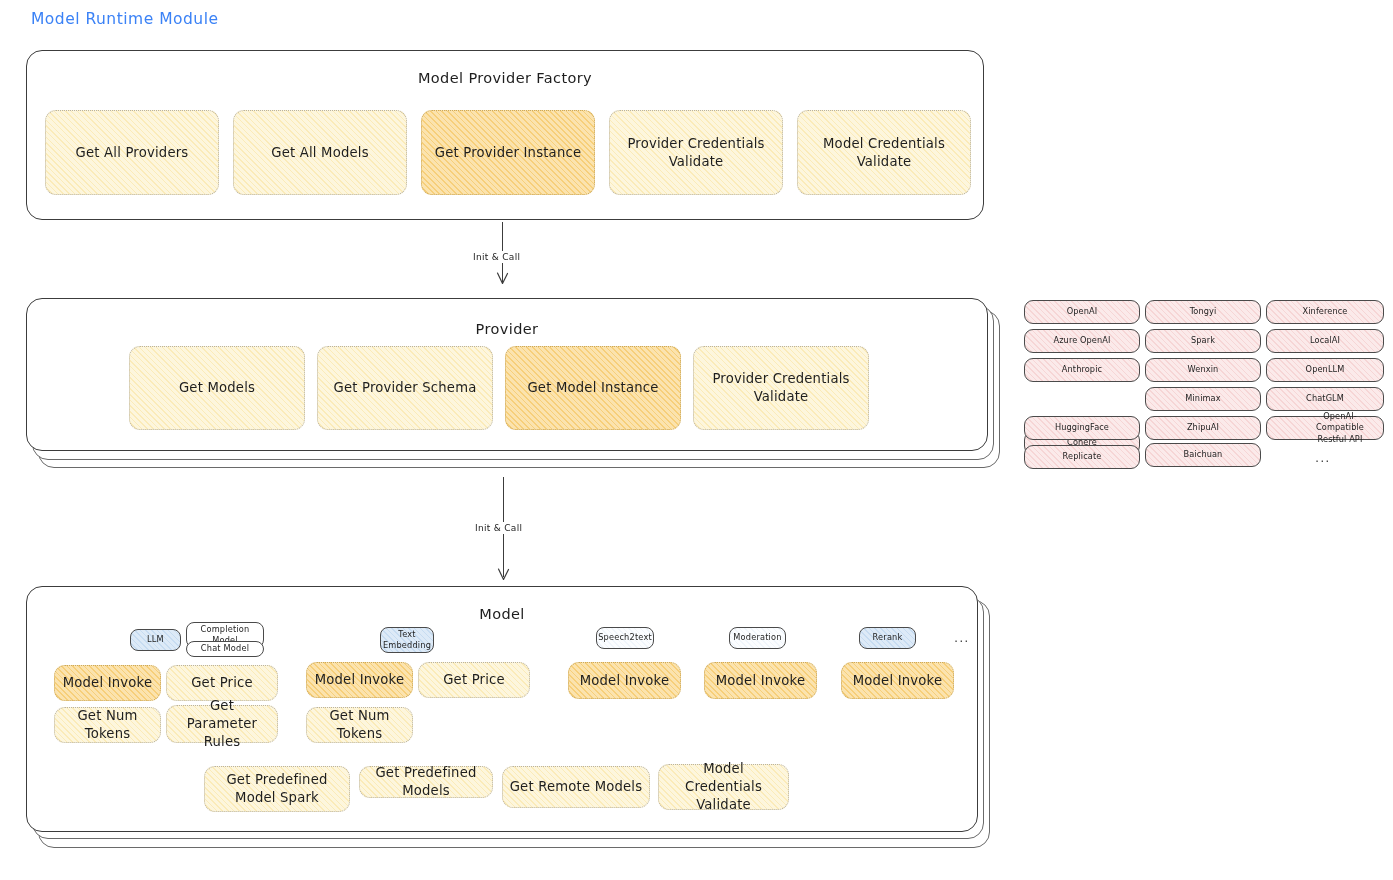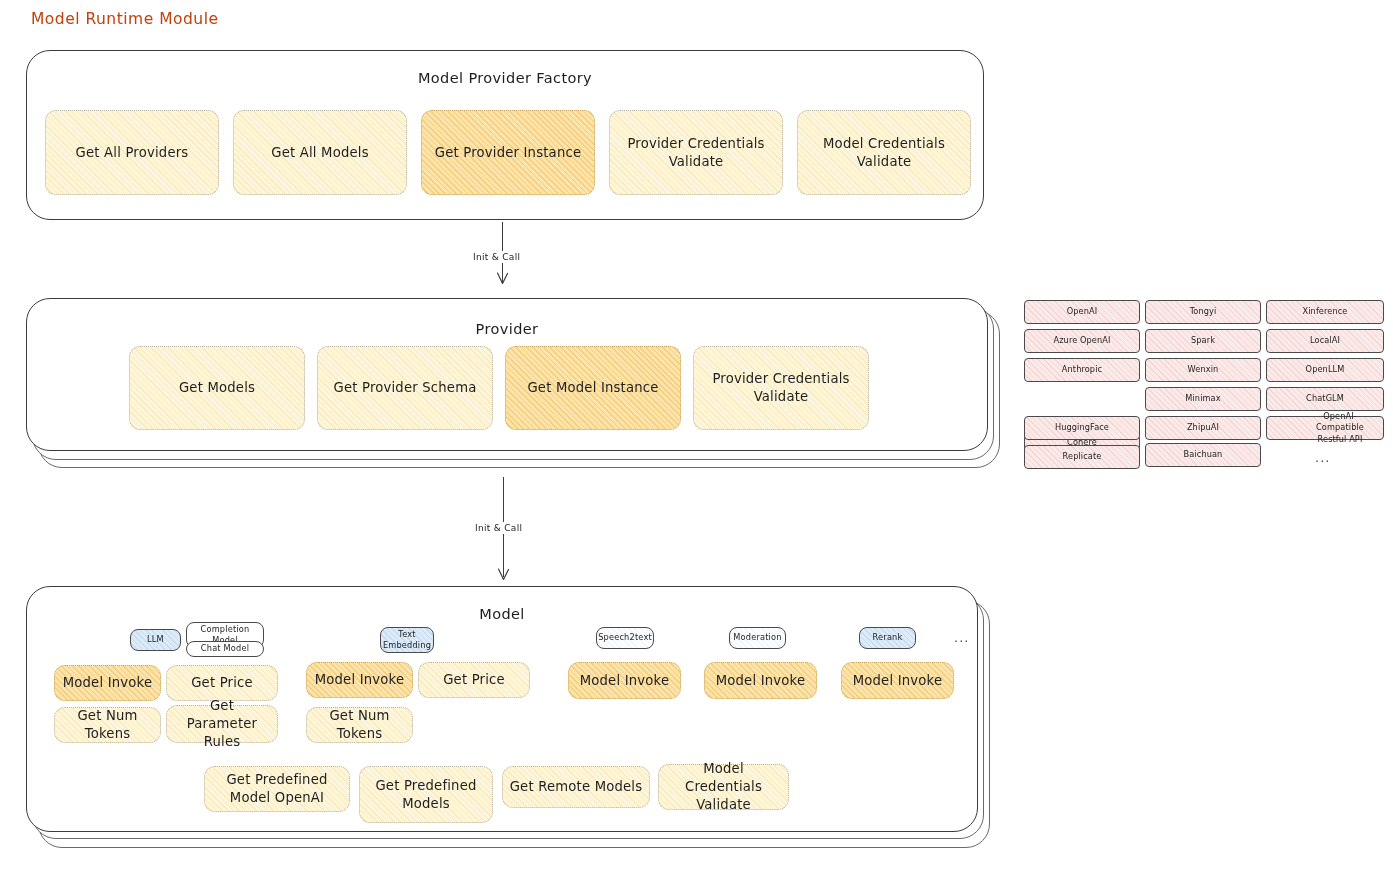--- a/index.html
+++ b/index.html
@@ -10,21 +10,21 @@
     overflow:hidden;
     position:relative;
   }
   .canvas{position:absolute;inset:0;}
 
   
   .card{
     position:absolute;
     background:#ffffff;
     border:1.3px solid #3c3c3c;
-    border-radius:24px;
+    border-radius:16px;
     box-sizing:border-box;
   }
   .card.shadowlayer{
     border-color:#6a6a6a;
     background:#ffffff;
   }
 
   .card-title{
     position:absolute;
     left:0;right:0;
@@ -63,21 +63,21 @@
       #fbe3ae;
     border:1.4px dotted #c9a85e;
     text-align:right;
   }
   
   .n-pink{
     background:
       repeating-linear-gradient(45deg, rgba(224,120,120,.18) 0 1px, rgba(255,255,255,0) 1px 4px),
       #fbeaea;
     border:1.2px solid #4a4a4a;
-    border-radius:4px;
+    border-radius:9px;
     font-size:8.2px;
     letter-spacing:.1px;
   }
   
   .n-blue{
     background:
       repeating-linear-gradient(45deg, rgba(120,170,220,.22) 0 1px, rgba(255,255,255,0) 1px 4px),
       #ddeaf7;
     border:1.2px solid #4a4a4a;
     border-radius:8px;
@@ -97,21 +97,21 @@
     border:1.2px solid #4a4a4a;
     border-radius:8px;
     font-size:8.2px;
   }
 
   
   .page-title{
     position:absolute;
     left:31px; top:10px;
     font-size:15.5px;
-    color:#c2410c;
+    color:#3b82f6;
     letter-spacing:.5px;
   }
 
   
   .arrow-line{
     position:absolute;
     width:0;
     border-left:1.3px solid #3c3c3c;
   }
   .arrow-head{
@@ -232,19 +232,19 @@
     <div class="node n-amber" style="left:541px; top:75px; width:113px; height:37px;">Model Invoke</div>
 
     <div class="node n-ghostwhite" style="left:702px; top:40px; width:57px; height:22px;">Moderation</div>
     <div class="node n-amber" style="left:677px; top:75px; width:113px; height:37px;">Model Invoke</div>
 
     <div class="node n-blue" style="left:832px; top:40px; width:57px; height:22px;">Rerank</div>
     <div class="node n-amber" style="left:814px; top:75px; width:113px; height:37px;">Model Invoke</div>
 
     <div class="ellipsis" style="left:927px; top:43px;">...</div>
 
-    <div class="node n-yellow" style="left:177px; top:179px; width:146px; height:46px;">Get Predefined Model OpenAI</div>
-    <div class="node n-yellow" style="left:332px; top:179px; width:134px; height:57px;">Get Predefined Models</div>
+    <div class="node n-yellow" style="left:177px; top:179px; width:146px; height:46px;">Get Predefined Model Spark</div>
+    <div class="node n-yellow" style="left:332px; top:179px; width:134px; height:32px;">Get Predefined Models</div>
     <div class="node n-yellow" style="left:475px; top:179px; width:148px; height:42px;">Get Remote Models</div>
     <div class="node n-yellow" style="left:631px; top:177px; width:131px; height:46px;">Model Credentials Validate</div>
   </div>
 
 </div>
 
 </body></html>

